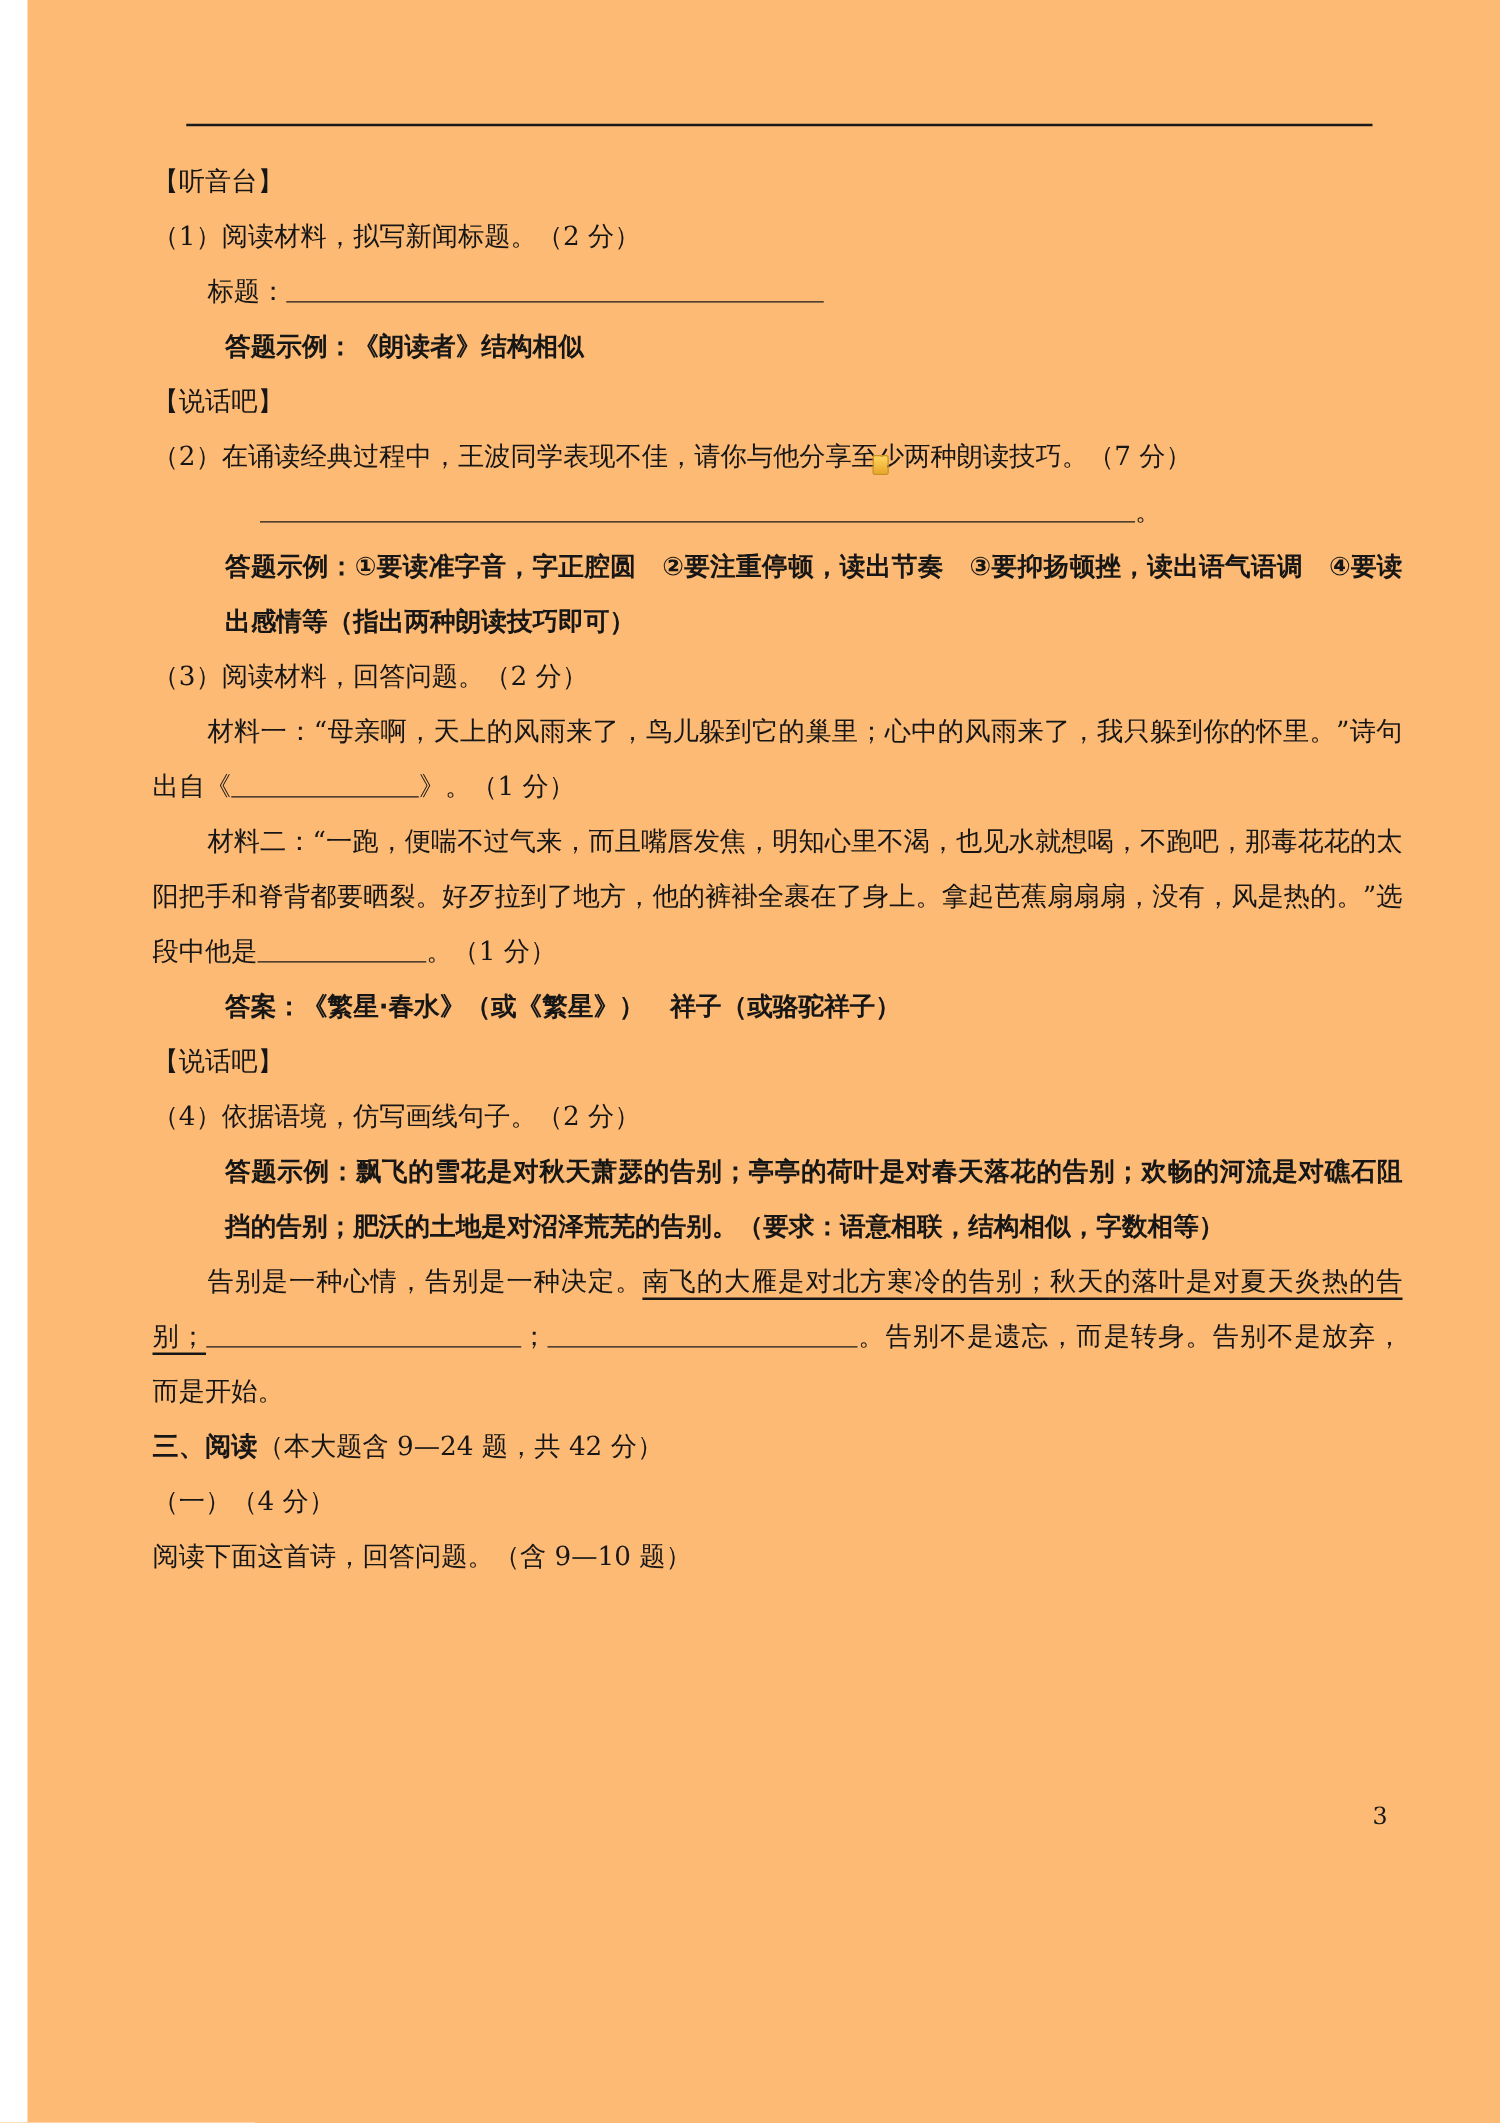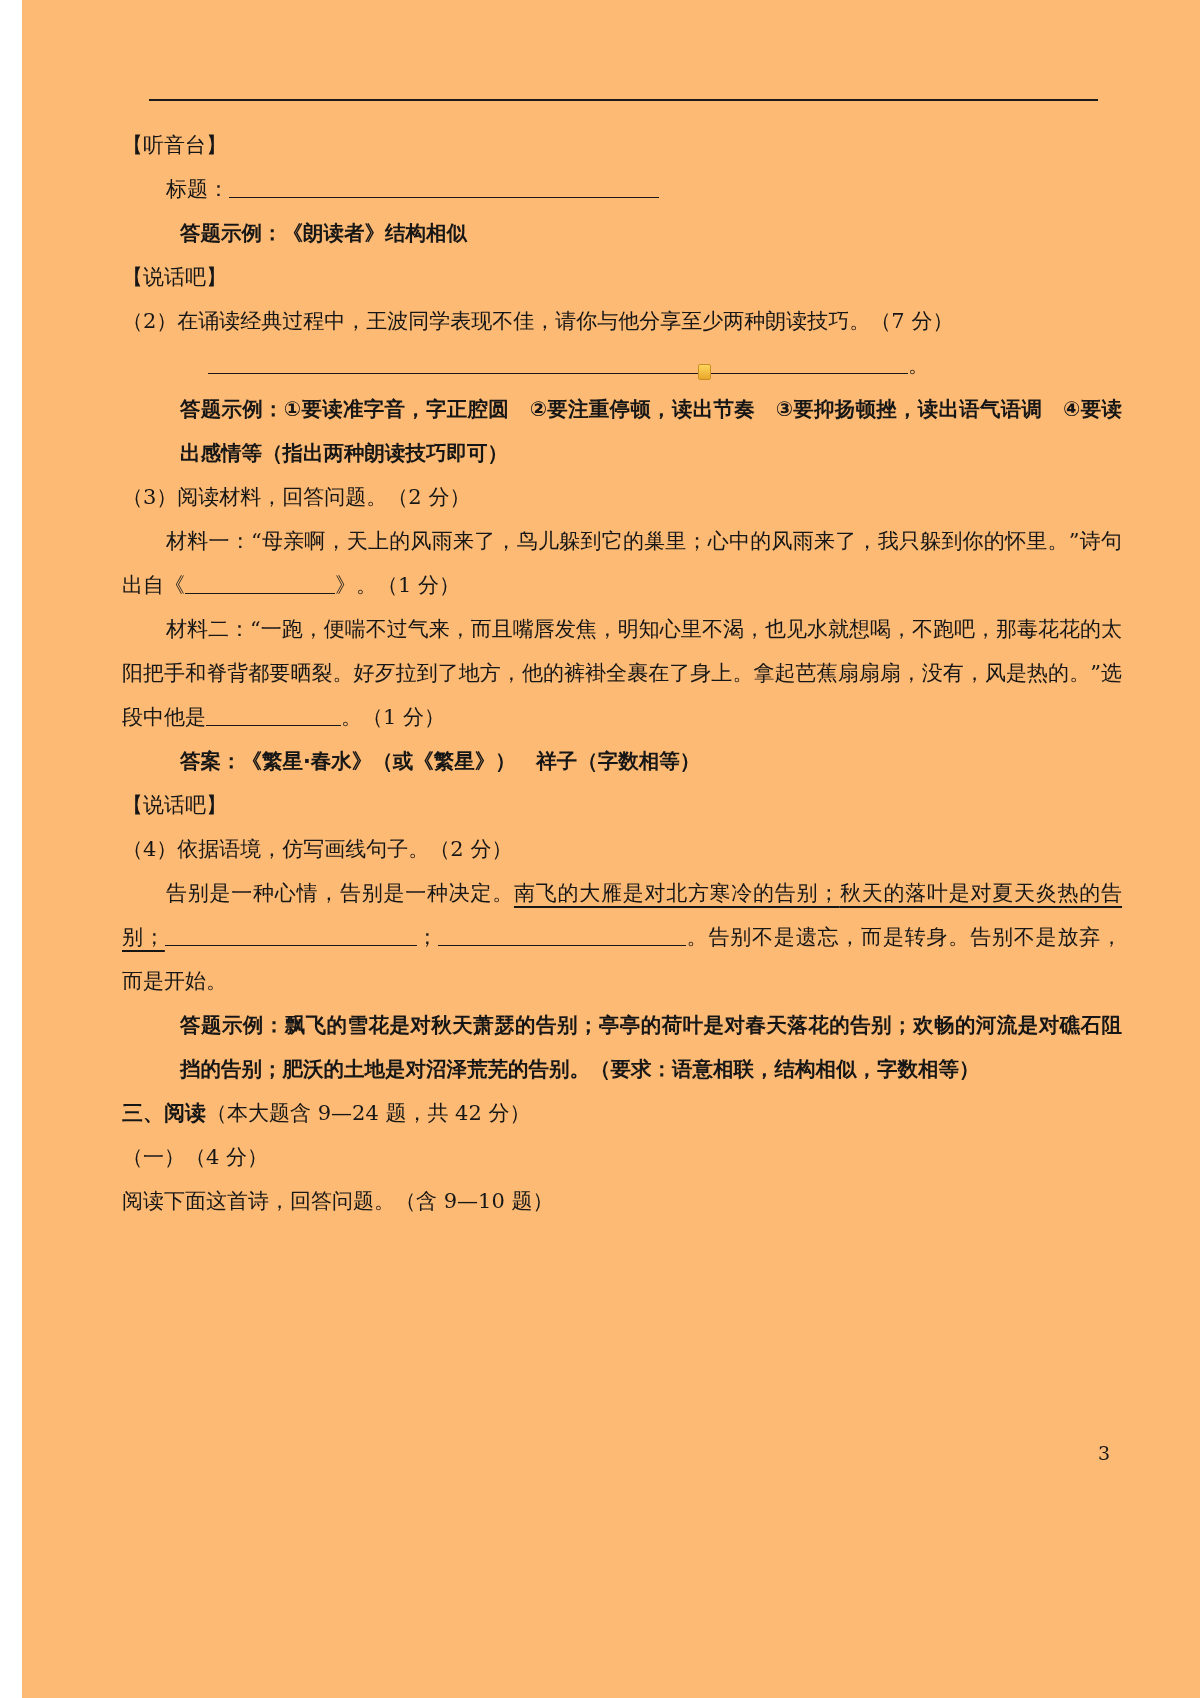--- a/index.html
+++ b/index.html
@@ -84,33 +84,34 @@
     line-height: 24px;
   }
 </style>
 </head>
 <body>
 
 <div class="page">
   <div class="top-rule"></div>
   <div class="content">
       <p class="line plain"><span>【听音台】</span></p>
+      <p class="line plain"><span>（1）阅读材料，拟写新闻标题。（2 分）</span></p>
       <p class="line indent"><span>标题：</span><span class="blank" style="width: 430px;"></span></p>
       <p class="line answer"><span>答题示例：《朗读者》结构相似</span></p>
       <p class="line plain"><span>【说话吧】</span></p>
       <p class="line plain"><span>（2）在诵读经典过程中，王波同学表现不佳，请你与他分享至少两种朗读技巧。（7 分）</span></p>
       <p class="line blankline"><span class="blank" style="width: 700px;"></span><span>。</span></p>
       <p class="line answer"><span>答题示例：①要读准字音，字正腔圆　②要注重停顿，读出节奏　③要抑扬顿挫，读出语气语调　④要读出感情等（指出两种朗读技巧即可）</span></p>
       <p class="line plain"><span>（3）阅读材料，回答问题。（2 分）</span></p>
       <p class="line indent"><span>材料一：“母亲啊，天上的风雨来了，鸟儿躲到它的巢里；心中的风雨来了，我只躲到你的怀里。”诗句出自《</span><span class="blank" style="width: 150px;"></span><span>》。（1 分）</span></p>
       <p class="line indent"><span>材料二：“一跑，便喘不过气来，而且嘴唇发焦，明知心里不渴，也见水就想喝，不跑吧，那毒花花的太阳把手和脊背都要晒裂。好歹拉到了地方，他的裤褂全裹在了身上。拿起芭蕉扇扇扇，没有，风是热的。”选段中他是</span><span class="blank" style="width: 135px;"></span><span>。（1 分）</span></p>
-      <p class="line answer"><span>答案：《繁星·春水》（或《繁星》）　祥子（字数相等）</span></p>
+      <p class="line answer"><span>答案：《繁星·春水》（或《繁星》）　祥子（或骆驼祥子）</span></p>
       <p class="line plain"><span>【说话吧】</span></p>
       <p class="line plain"><span>（4）依据语境，仿写画线句子。（2 分）</span></p>
+      <p class="line answer"><span>答题示例：飘飞的雪花是对秋天萧瑟的告别；亭亭的荷叶是对春天落花的告别；欢畅的河流是对礁石阻挡的告别；肥沃的土地是对沼泽荒芜的告别。（要求：语意相联，结构相似，字数相等）</span></p>
       <p class="line indent"><span>告别是一种心情，告别是一种决定。</span><span class="u">南飞的大雁是对北方寒冷的告别；</span><span class="u">秋天的落叶是对夏天炎热的告别；</span><span class="blank" style="width: 252px;"></span><span>；</span><span class="blank" style="width: 248px;"></span><span>。告别不是遗忘，而是转身。告别不是放弃，而是开始。</span></p>
-      <p class="line answer"><span>答题示例：飘飞的雪花是对秋天萧瑟的告别；亭亭的荷叶是对春天落花的告别；欢畅的河流是对礁石阻挡的告别；肥沃的土地是对沼泽荒芜的告别。（要求：语意相联，结构相似，字数相等）</span></p>
       <p class="line plain"><span class="b">三、阅读</span><span>（本大题含 9—24 题，共 42 分）</span></p>
       <p class="line plain"><span>（一）（4 分）</span></p>
       <p class="line plain"><span>阅读下面这首诗，回答问题。（含 9—10 题）</span></p>
     </div>
   <span class="note-icon"></span>
   <div class="page-number">3</div>
 </div>
 
 </body></html>

